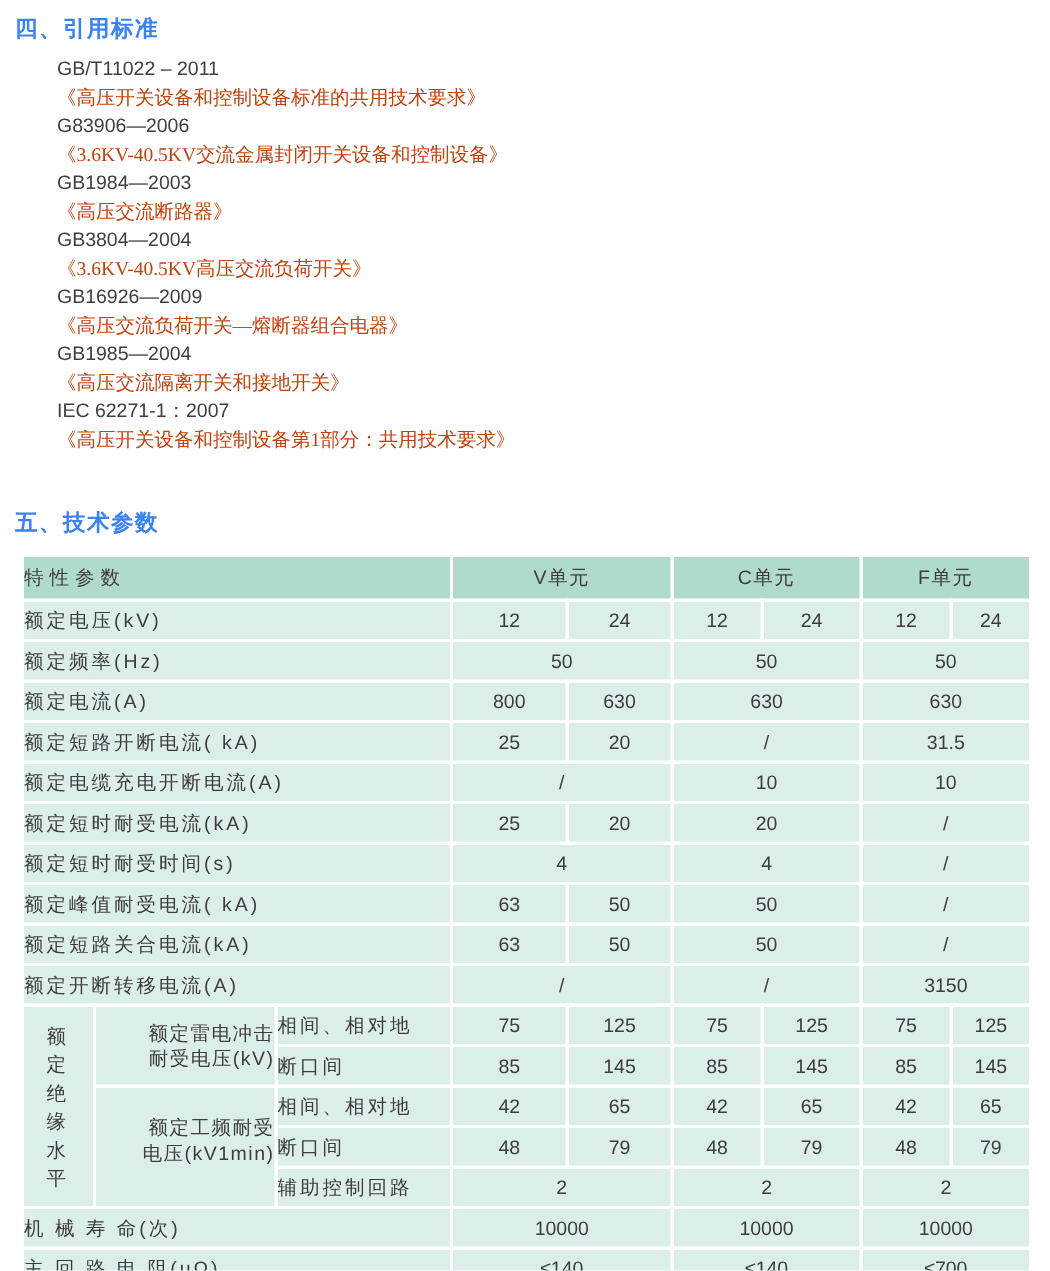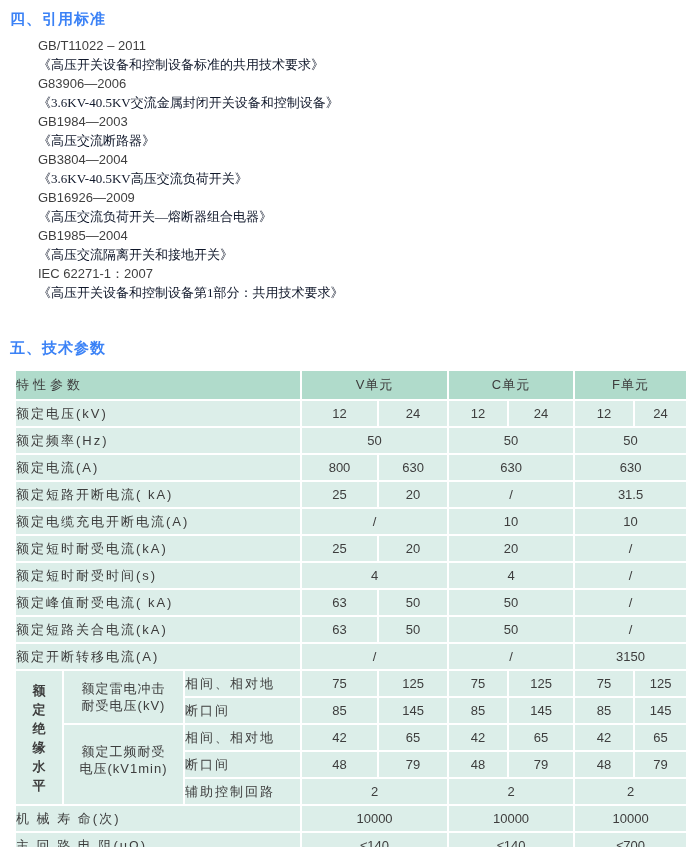--- a/index.html
+++ b/index.html
@@ -24,21 +24,21 @@
     font-family:"Liberation Sans",sans-serif;
   }
   #sec4-heading{margin:2px 0 7px 0;}
   #sec5-heading{margin:37px 0 11px 0;}
 
   ul.stdlist{
     list-style:none;margin:0;padding:0 0 0 28px;
     font-size:13px;line-height:19px;color:#3f3f3f;
   }
   ul.stdlist li{white-space:nowrap;}
-  ul.stdlist li.book{font-family:"Liberation Serif",serif;color:#0f172a;}
+  ul.stdlist li.book{font-family:"Liberation Serif",serif;color:#c2410c;}
 
   table.tech{
     border-collapse:collapse;
     table-layout:fixed;
     width:672px;
     margin-left:4px;
   }
   table.tech th, table.tech td{
     border:2px solid #ffffff;
     background:var(--row-bg);
@@ -54,29 +54,28 @@
     background:var(--header-bg);
     height:30px;
   }
   th.param{text-align:left;padding-left:17px;letter-spacing:4px;}
   th.unit{text-align:center;letter-spacing:1px;}
 
   td.label{text-align:left;padding-left:6px;letter-spacing:2px;}
   td.label-indent{text-align:left;padding-left:20px;letter-spacing:2px;margin-top:28px;}
   td.sublabel{text-align:left;padding-left:9px;letter-spacing:2px;}
   td.mlabel{
-    text-align:center;padding-left:13px;letter-spacing:1px;
+    text-align:right;padding-left:13px;letter-spacing:1px;
     white-space:pre-line;line-height:17px;vertical-align:middle;
   }
   td.mlabel.raise{padding-bottom:10px;}
   td.vlabel{vertical-align:middle;}
   td.vlabel .vtext{
-    width:16px;margin:0 auto;line-height:19px;text-align:center;
+    width:16px;margin:0 auto;line-height:19px;
     letter-spacing:0;
-    font-weight:bold;
   }
   td.val{text-align:center;letter-spacing:0;}
 </style>
 </head>
 <body>
 
 <div class="page">
 
   <h2 class="sec" id="sec4-heading">四、引用标准</h2>
 

